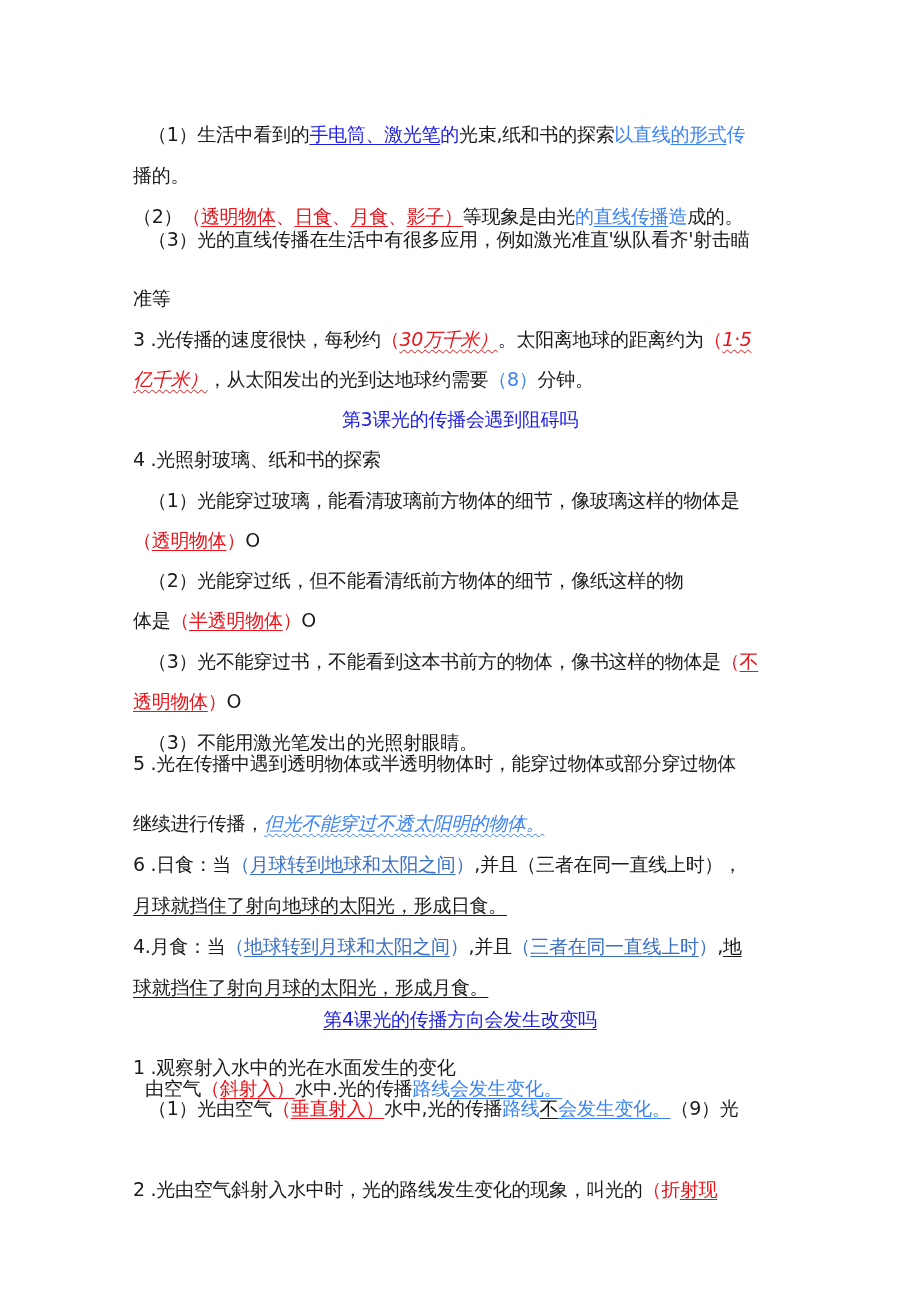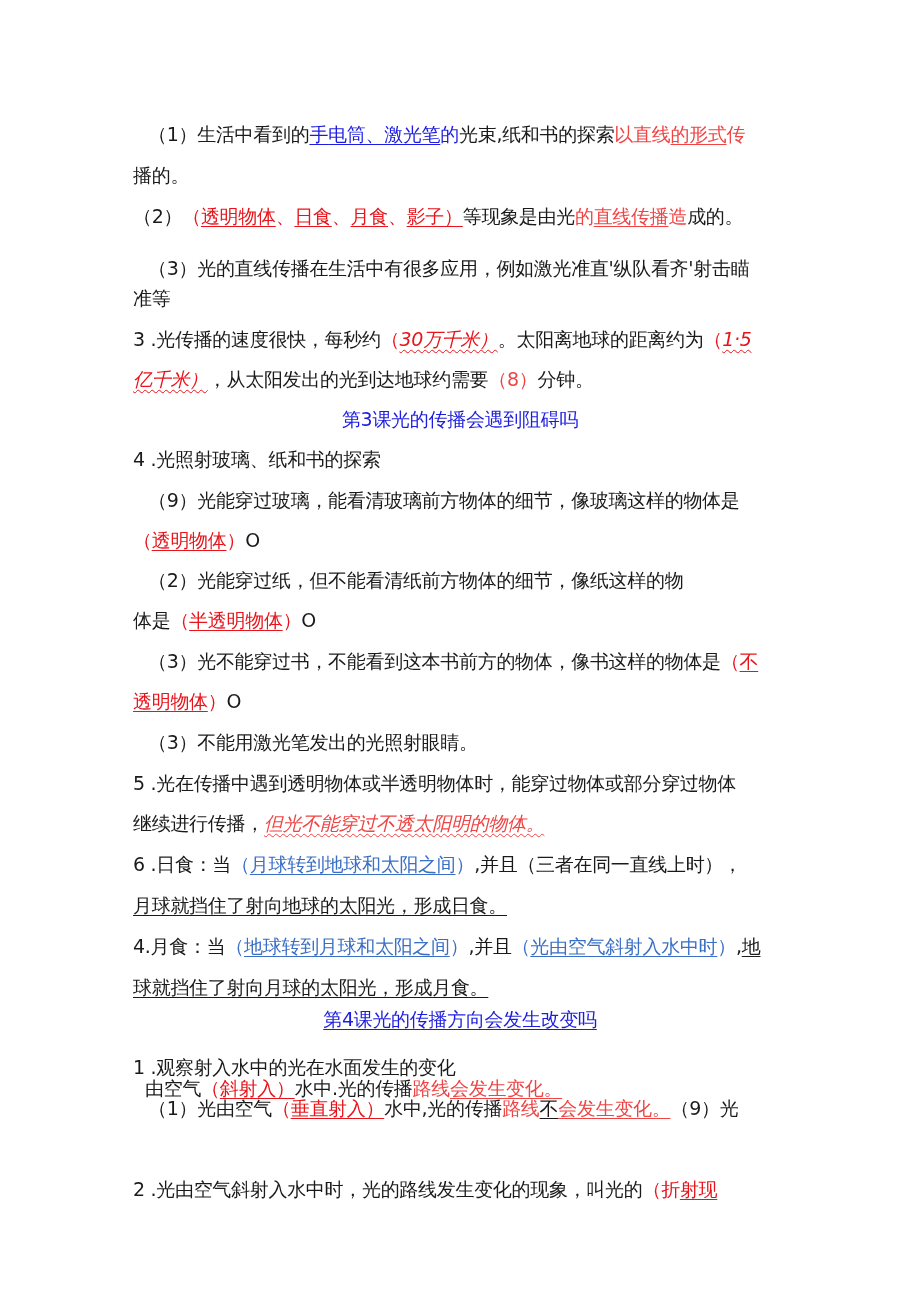--- a/index.html
+++ b/index.html
@@ -2,21 +2,21 @@
 <html><head>
   <meta charset="utf-8">
   <style>
     html, body { margin: 0; padding: 0; background: #ffffff; }
     body { width: 920px; height: 1301px; position: relative; overflow: hidden;
            font-family: "DejaVu Sans", "Liberation Sans", sans-serif; color: #1a1a1a; }
     .line { position: absolute; left: 133px; font-size: 19px; line-height: 24px; white-space: nowrap; letter-spacing: -0.3px; }
     .ind { left: 148px; }
     .heading { left: 0; width: 920px; text-align: center; font-size: 19px; }
     .red { color: #e8141b; }
-    .green { color: #ef4444; }
+    .green { color: #3b82f6; }
     .blue { color: #1c1ce0; }
     .lblue { color: #3a6fc4; }
     .u { text-decoration: underline; text-underline-offset: 3px; text-decoration-thickness: 1px; }
     .uw { text-decoration: underline wavy; text-decoration-thickness: 1px; text-underline-offset: 3px; font-style: italic; }
     .hu { text-decoration: underline; text-underline-offset: 3px; }
   </style>
 </head>
 <body>
 
 <div>
@@ -25,21 +25,21 @@
     <span>（1）生活中看到的</span><span class="blue u">手</span><span class="blue u">电筒、激光笔</span><span class="blue">的</span><span>光束,纸和书的探索</span><span class="green">以直线</span><span class="green u">的形式</span><span class="green">传</span>
   </div>
   <div class="line" style="top:163px">
     <span>播的。</span>
   </div>
 
   <div class="line" style="top:204px">
     <span>（2）</span><span class="red">（</span><span class="red u">透明物体</span><span class="red">、</span><span class="red u">日食</span><span class="red">、</span><span class="red u">月食</span><span class="red">、</span><span class="red u">影子</span><span class="red u">）</span><span>等现象是由光</span><span class="green">的</span><span class="green u">直线传播</span><span class="green">造</span><span>成的。</span>
   </div>
 
-  <div class="line ind" style="top:256px">
+  <div class="line ind" style="top:227px">
     <span>（3）光的直线传播在生活中有很多应用，例如激光准直'纵队看齐'射击瞄</span>
   </div>
   <div class="line" style="top:286px">
     <span>准等</span>
   </div>
 
   <div class="line" style="top:327px">
     <span>3  .光传播的速度很快，每秒约</span><span class="red">（</span><span class="red uw">30万千米）</span><span>。太阳离地球的距离约为</span><span class="red">（</span><span class="red uw">1·5</span>
   </div>
   <div class="line" style="top:367px">
@@ -48,21 +48,21 @@
 
   <div class="line heading blue" style="top:407px">
     <span>第3课光的传播会遇到阻碍吗</span>
   </div>
 
   <div class="line" style="top:447px">
     <span>4  .光照射玻璃、纸和书的探索</span>
   </div>
 
   <div class="line ind" style="top:488px">
-    <span>（9）光能穿过玻璃，能看清玻璃前方物体的细节，像玻璃这样的物体是</span>
+    <span>（1）光能穿过玻璃，能看清玻璃前方物体的细节，像玻璃这样的物体是</span>
   </div>
   <div class="line" style="top:528px">
     <span class="red">（</span><span class="red u">透明物体</span><span class="red">）</span><span>O</span>
   </div>
 
   <div class="line ind" style="top:568px">
     <span>（2）光能穿过纸，但不能看清纸前方物体的细节，像纸这样的物</span>
   </div>
   <div class="line" style="top:608px">
     <span>体是</span><span class="red">（</span><span class="red u">半透明物体</span><span class="red">）</span><span>O</span>
@@ -72,36 +72,36 @@
     <span>（3）光不能穿过书，不能看到这本书前方的物体，像书这样的物体是</span><span class="red">（</span><span class="red u">不</span>
   </div>
   <div class="line" style="top:689px">
     <span class="red u">透明物体</span><span class="red">）</span><span>O</span>
   </div>
 
   <div class="line ind" style="top:730px">
     <span>（3）不能用激光笔发出的光照射眼睛。</span>
   </div>
 
-  <div class="line" style="top:771px">
+  <div class="line" style="top:751px">
     <span>5  .光在传播中遇到透明物体或半透明物体时，能穿过物体或部分穿过物体</span>
   </div>
   <div class="line" style="top:811px">
     <span>继续进行传播，</span><span class="green uw">但光不能穿过不透太阳明的物体。</span>
   </div>
 
   <div class="line" style="top:852px">
     <span>6  .日食：当</span><span class="lblue">（</span><span class="lblue u">月球转到地球和太阳之间</span><span class="lblue">）</span><span>,并且（三者在同一直线上时），</span>
   </div>
   <div class="line" style="top:893px">
     <span class="hu">月球就挡住了射向地球的太阳光，形成日食。</span>
   </div>
 
   <div class="line" style="top:934px">
-    <span>4.月食：当</span><span class="lblue">（</span><span class="lblue u">地球转到月球和太阳之间</span><span class="lblue">）</span><span>,并且</span><span class="lblue">（</span><span class="lblue u">光由空气斜射入水中时</span><span class="lblue">）</span><span>,</span><span class="hu">地</span>
+    <span>4.月食：当</span><span class="lblue">（</span><span class="lblue u">地球转到月球和太阳之间</span><span class="lblue">）</span><span>,并且</span><span class="lblue">（</span><span class="lblue u">三者在同一直线上时</span><span class="lblue">）</span><span>,</span><span class="hu">地</span>
   </div>
   <div class="line" style="top:975px">
     <span class="hu">球就挡住了射向月球的太阳光，形成月食。</span>
   </div>
 
   <div class="line heading blue" style="top:1007px">
     <span class="u">第4课光的传播方向会发生改变吗</span>
   </div>
 
   <div class="line" style="top:1055px">

